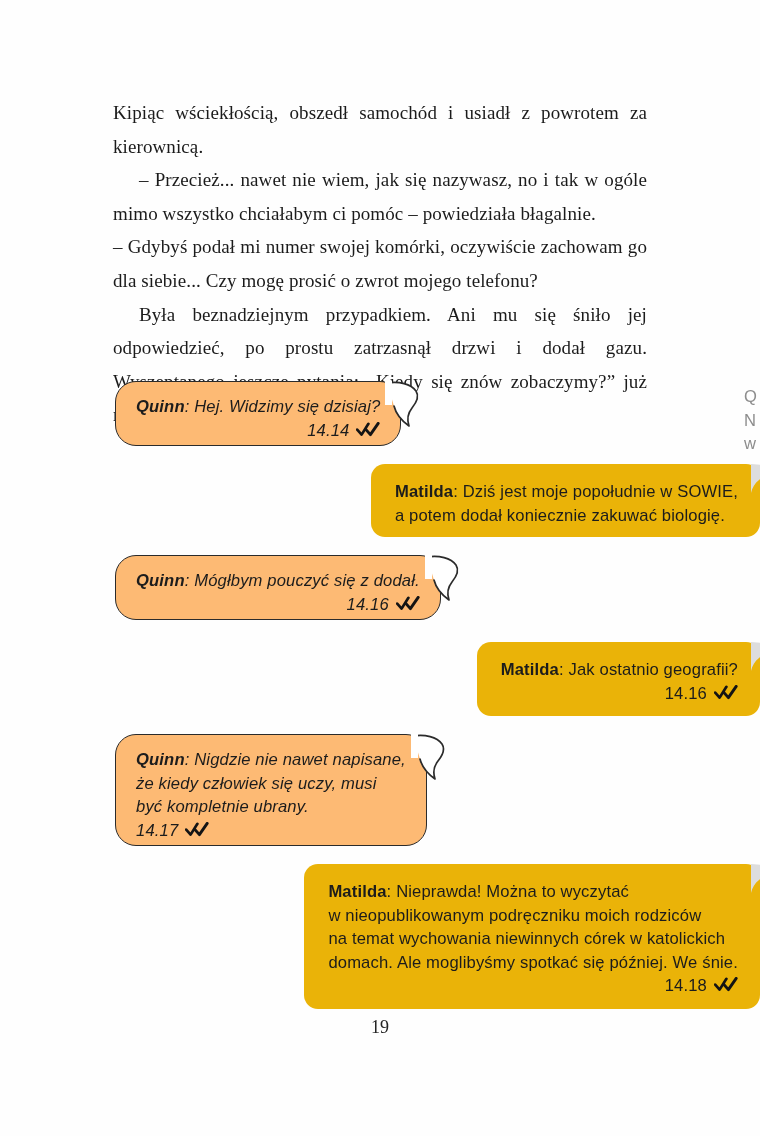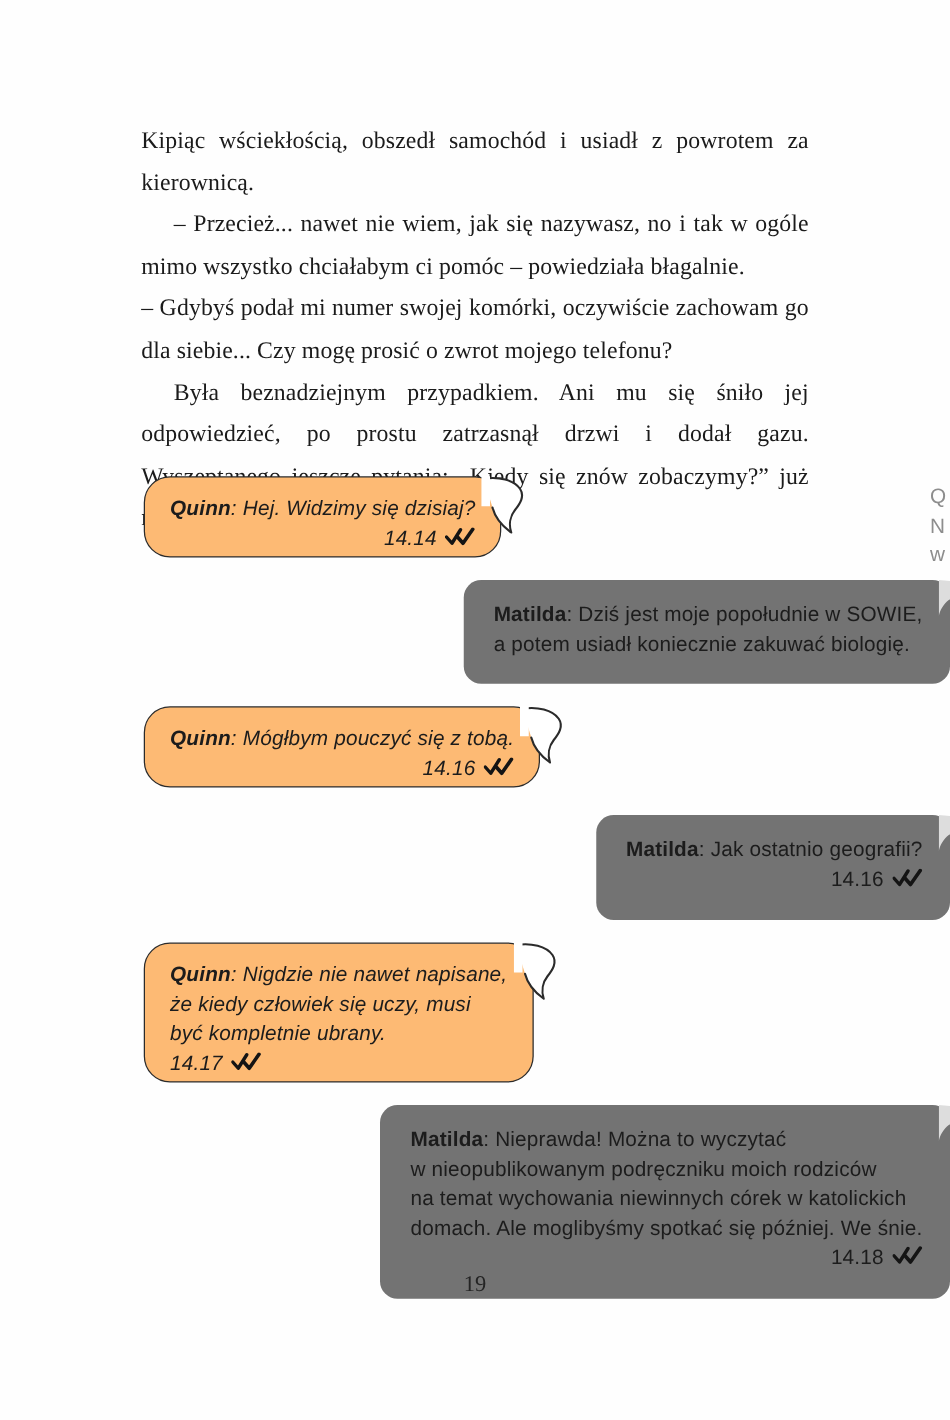--- a/index.html
+++ b/index.html
@@ -74,24 +74,24 @@
   
   .bubble.outline {
     background: #fdba74;
     border: 1.6px solid #2b2b2b;
     border-radius: 21px;
     padding: 13px 20px 2px 20px;
     font-style: italic;
   }
   
   .bubble.solid {
-    background: #737373;
+    background: #eab308;
     border: none;
     border-radius: 14px;
-    padding: 16px 22px 20px 24px;
+    padding: 16px 22px 10px 24px;
   }
 
   .bubble .tail {
     position: absolute;
     pointer-events: none;
   }
   .bubble.outline .tail {
     right: -25px;
     top: -3px;
     width: 40px;
@@ -168,29 +168,29 @@
               </svg></span></span>
           <span class="tail"><svg width="40" height="52" viewBox="0 0 40 52" aria-hidden="true">
               <path d="M2 4 C14 2 26 5 31 12 C35 18 31 24 27 29 C23 34 22 41 24 47 C17 42 11 35 9 27" fill="#ffffff" stroke="#2b2b2b" stroke-width="1.7" stroke-linecap="round" stroke-linejoin="round"></path>
               <rect x="0" y="2" width="7" height="24" fill="#ffffff"></rect>
             </svg></span>
         </div>
       </div>
       <div class="row right" style="margin-top: 18px; padding-right: 112px;">
         <div class="bubble solid">
           <div class="msg-line"><span class="sender">Matilda</span><span>:</span> <span>Dziś jest moje popołudnie w SOWIE,</span></div>
-          <div class="msg-line"><span>a potem usiadł koniecznie zakuwać biologię.</span></div>
+          <div class="msg-line"><span>a potem dodał koniecznie zakuwać biologię.</span></div>
           <span class="tail"><svg width="26" height="34" viewBox="0 0 26 34" aria-hidden="true">
               <path d="M0 0 L24 2 C20 7 14 12 8 16 C4 19 1 24 0 29 Z" fill="#dddddd"></path>
             </svg></span>
         </div>
       </div>
       <div class="row left" style="margin-top: 18px; padding-left: 115px;">
         <div class="bubble outline">
-          <div class="msg-line"><span class="sender">Quinn</span><span>:</span> <span>Mógłbym pouczyć się z tobą.</span></div>
+          <div class="msg-line"><span class="sender">Quinn</span><span>:</span> <span>Mógłbym pouczyć się z dodał.</span></div>
           <span class="meta right"><span>14.16</span><span class="ticks"><svg width="24" height="15" viewBox="0 0 24 15" aria-hidden="true">
                 <path d="M1.2 7.6 L5.6 12.6 L12.4 1.8" fill="none" stroke="#141414" stroke-width="2.7" stroke-linecap="round" stroke-linejoin="round"></path>
                 <path d="M10.0 7.6 L14.4 12.6 L22.2 1.4" fill="none" stroke="#141414" stroke-width="2.9" stroke-linecap="round" stroke-linejoin="round"></path>
               </svg></span></span>
           <span class="tail"><svg width="40" height="52" viewBox="0 0 40 52" aria-hidden="true">
               <path d="M2 4 C14 2 26 5 31 12 C35 18 31 24 27 29 C23 34 22 41 24 47 C17 42 11 35 9 27" fill="#ffffff" stroke="#2b2b2b" stroke-width="1.7" stroke-linecap="round" stroke-linejoin="round"></path>
               <rect x="0" y="2" width="7" height="24" fill="#ffffff"></rect>
             </svg></span>
         </div>
       </div>

